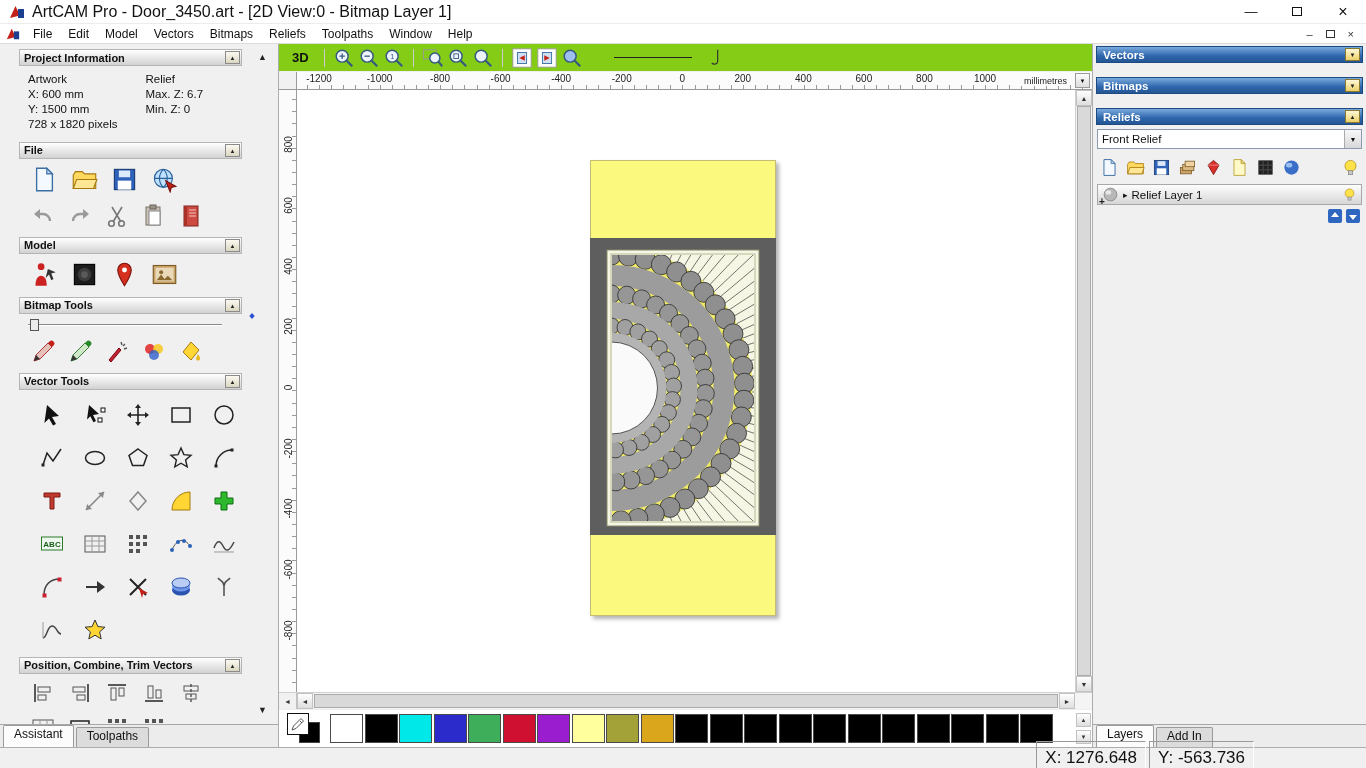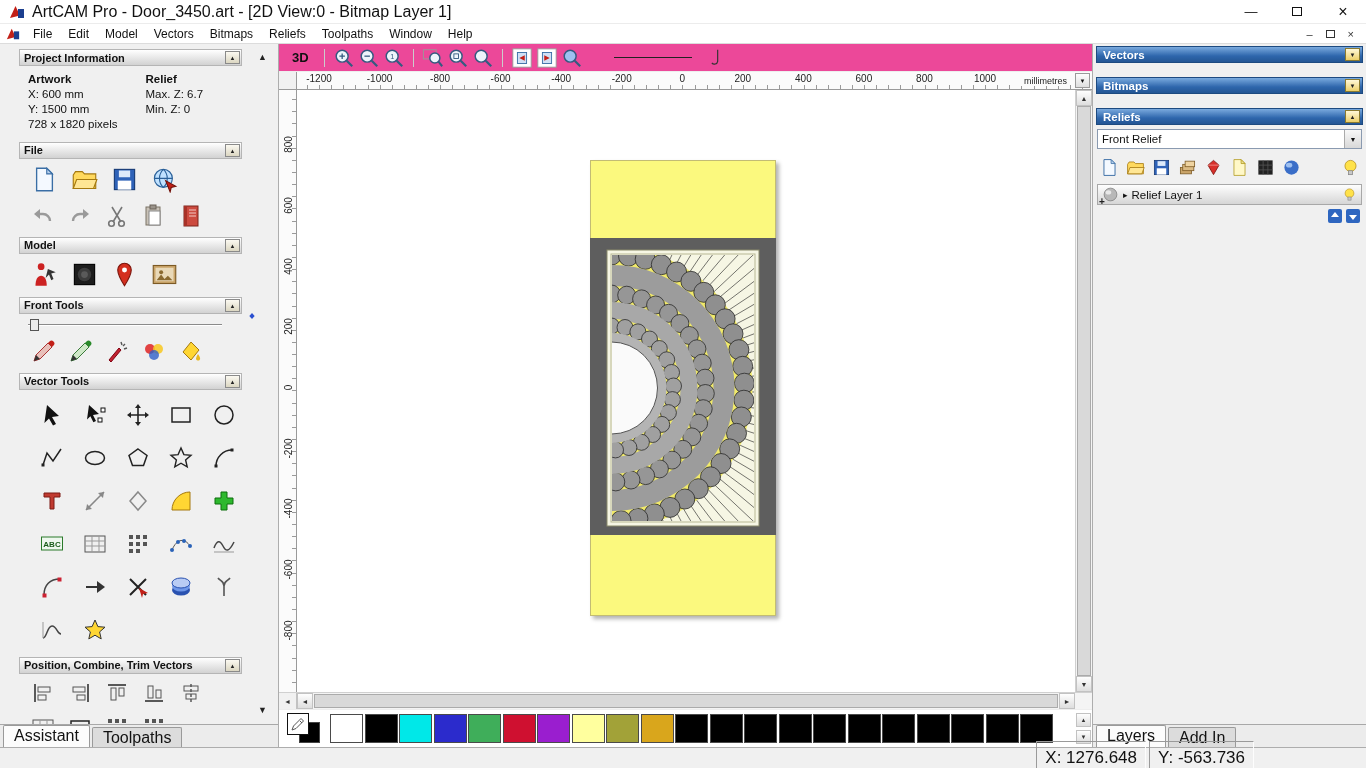--- a/index.html
+++ b/index.html
@@ -22,40 +22,40 @@
 
 .main{position:absolute;top:44px;bottom:21px;left:0;right:0;display:flex}
 
 .left-panel{width:279px;background:#f0f0f0;border-right:1px solid #adadad;position:relative;overflow:hidden}
 .lp-content{position:absolute;inset:0 0 23px 0;overflow:hidden;padding:2px 0 0 18px}
 .section-header{height:17px;margin:3px 36px 2px 1px;background:linear-gradient(#ffffff,#d2d2d2);border:1px solid #b5b5b5;display:flex;align-items:center;padding:0 1px 0 4px}
 .sh-title{font-weight:bold;font-size:11px;flex:1;white-space:nowrap}
 .roll-btn{width:15px;height:13px;background:linear-gradient(#fbf9f1,#dcd7c2);border:1px solid #8a8a8a;font-size:6px;line-height:12px;text-align:center;color:#222}
 .proj-info{display:flex;gap:28px;padding:4px 6px 7px 10px}
 .pi-col div{font-size:11.5px;line-height:1.3;white-space:nowrap}
-.pi-head{font-weight:bold}
+.pi-head{font-weight:normal}
 .icon-row{display:flex;align-items:flex-start;gap:13px;padding:5px 6px 6px 13px}
 .icon28{width:27px;height:27px;flex:0 0 auto}
 .icon24{width:24px;height:24px;flex:0 0 auto}
 .icon18{width:19px;height:19px;flex:0 0 auto}
 .tb-icon{width:22px;height:22px;flex:0 0 auto}
 .vector-grid{display:grid;grid-template-columns:repeat(5,43px);row-gap:11px;padding:7px 2px 8px 12px}
 .vector-grid>div{margin:4px auto}
 .brush-row{padding:6px 10px 0 12px;display:flex;gap:6px;align-items:baseline}
 .brush-label{font-style:italic;font-weight:bold}
 .slider-wrap{position:relative;height:16px;margin:3px 56px 2px 10px}
 .groove{position:absolute;left:0;right:0;top:7px;height:2px;border-top:1px solid #8a8a8a;border-bottom:1px solid #fff}
 .thumb{position:absolute;left:2px;top:2px;width:9px;height:12px;background:#ececec;border:1px solid #555}
 .marker{position:absolute;right:-34px;top:-5px;width:8px;height:8px}
 .lp-arrow{position:absolute;right:11px;font-size:9px;color:#222;line-height:1}
 .lp-tabs,.rp-tabs{position:absolute;left:0;right:0;bottom:0;height:23px;background:#ececec;border-top:1px solid #a8a8a8;display:flex;align-items:flex-end;padding-left:3px;gap:2px}
-.tab{height:20px;padding:1px 10px;font-size:16px;background:#dcdcdc;border:1px solid #9a9a9a;border-bottom:none;border-radius:2px 2px 0 0;white-space:nowrap}
+.tab{height:20px;padding:1px 10px;font-size:12px;background:#dcdcdc;border:1px solid #9a9a9a;border-bottom:none;border-radius:2px 2px 0 0;white-space:nowrap}
 .tab.active{background:#fcfcfc;height:22px}
 
-.canvas-col{flex:1;display:flex;flex-direction:column;min-width:0;background:#ec4899}
+.canvas-col{flex:1;display:flex;flex-direction:column;min-width:0;background:#84cc16}
 .cv-toolbar{height:28px;display:flex;align-items:center;padding:2px 6px;border-bottom:1px solid #eee;gap:3px}
 .tb-3d{font-weight:bold;font-size:13px;padding:2px 7px}
 .tb-sep{width:1px;height:18px;background:#ccc;margin:0 5px}
 .tb-group{display:flex;gap:3px;align-items:center}
 .line-sample{width:78px;height:0;border-top:1.5px solid #222;margin-left:28px}
 .hook-icon{width:14px;height:20px;margin-left:14px}
 .ruler-row{height:18px;display:flex;border-bottom:1px solid #9a9a9a;background:#fbfbfb}
 .ruler-corner{width:18px;border-right:1px solid #9a9a9a;background:#f1f1f1}
 .h-ruler{flex:1;position:relative;overflow:hidden;background-image:repeating-linear-gradient(90deg,#9a9a9a 0 1px,transparent 1px 12.11px);background-size:100% 4px;background-repeat:no-repeat;background-position:10px 100%}
 .h-num{position:absolute;top:1px;transform:translateX(-50%);font-size:10px;color:#222}
@@ -266,21 +266,21 @@
             <svg viewBox="0 0 24 24">
               <rect x="2" y="4" width="20" height="16" fill="#caa56a" stroke="#7c5a24"></rect>
               <rect x="4" y="6" width="16" height="12" fill="#e9d9b8"></rect>
               <circle cx="9" cy="10" r="1.8" fill="#8a6a30"></circle>
               <path d="M5 17l4-5 3 4 3-3 4 4z" fill="#8a6a30"></path>
             </svg>
           </div>
         </div>
 
       <div class="section-header">
-        <span class="sh-title">Front Tools</span>
+        <span class="sh-title">Bitmap Tools</span>
         <div class="roll-btn">▲</div>
       </div>
       <div class="slider-wrap">
         <div class="groove"></div>
         <div class="thumb"></div>
         <svg class="marker" viewBox="0 0 24 24">
             <path d="M12 3l8 9-8 9-8-9z" fill="#2a4fd0"></path>
           </svg>
       </div>
       <div class="icon-row">

